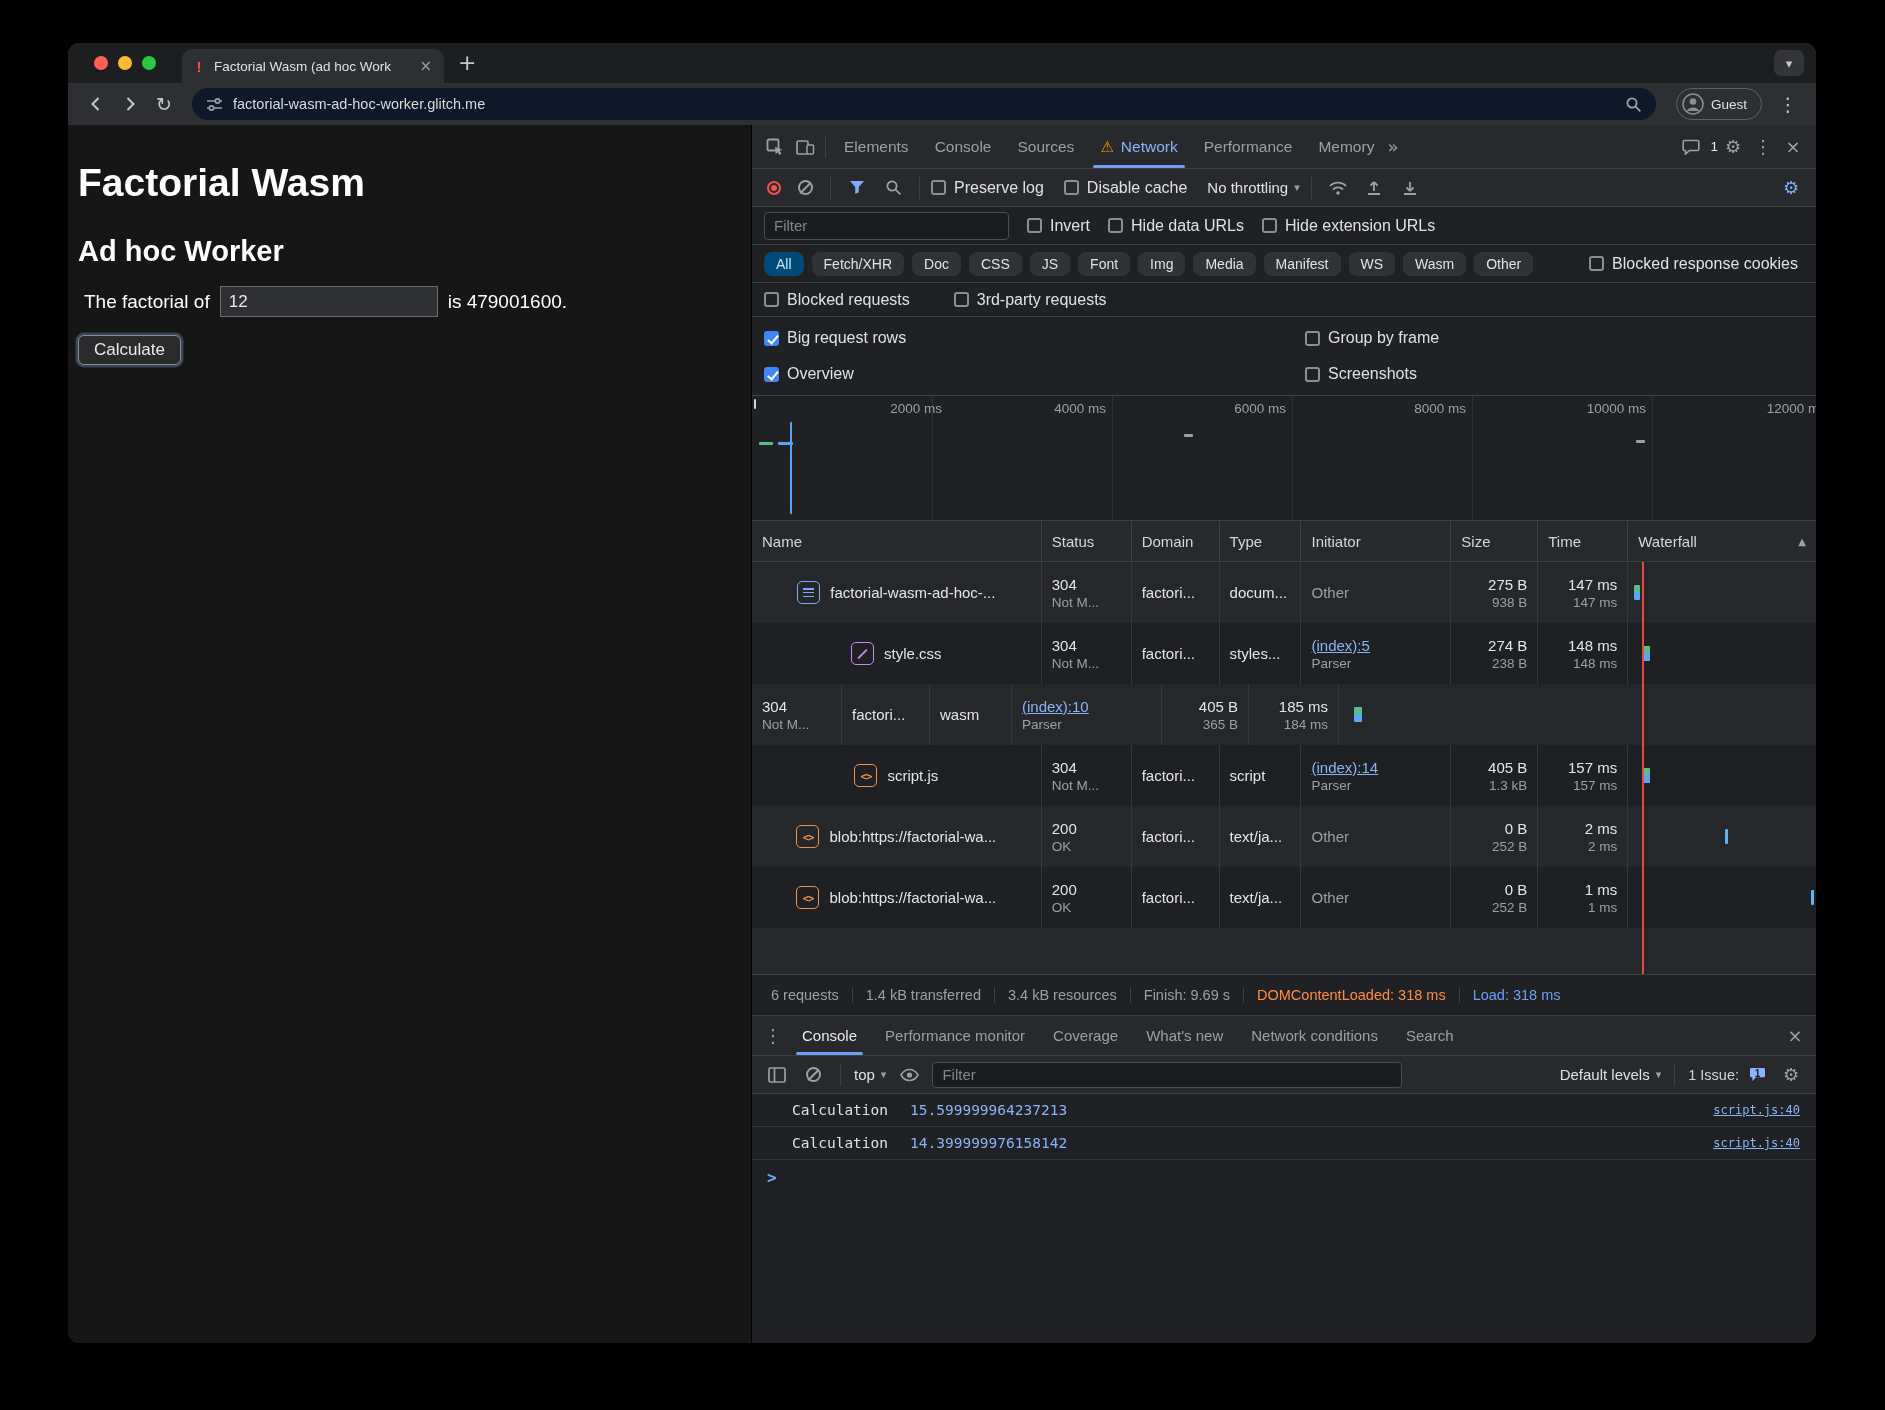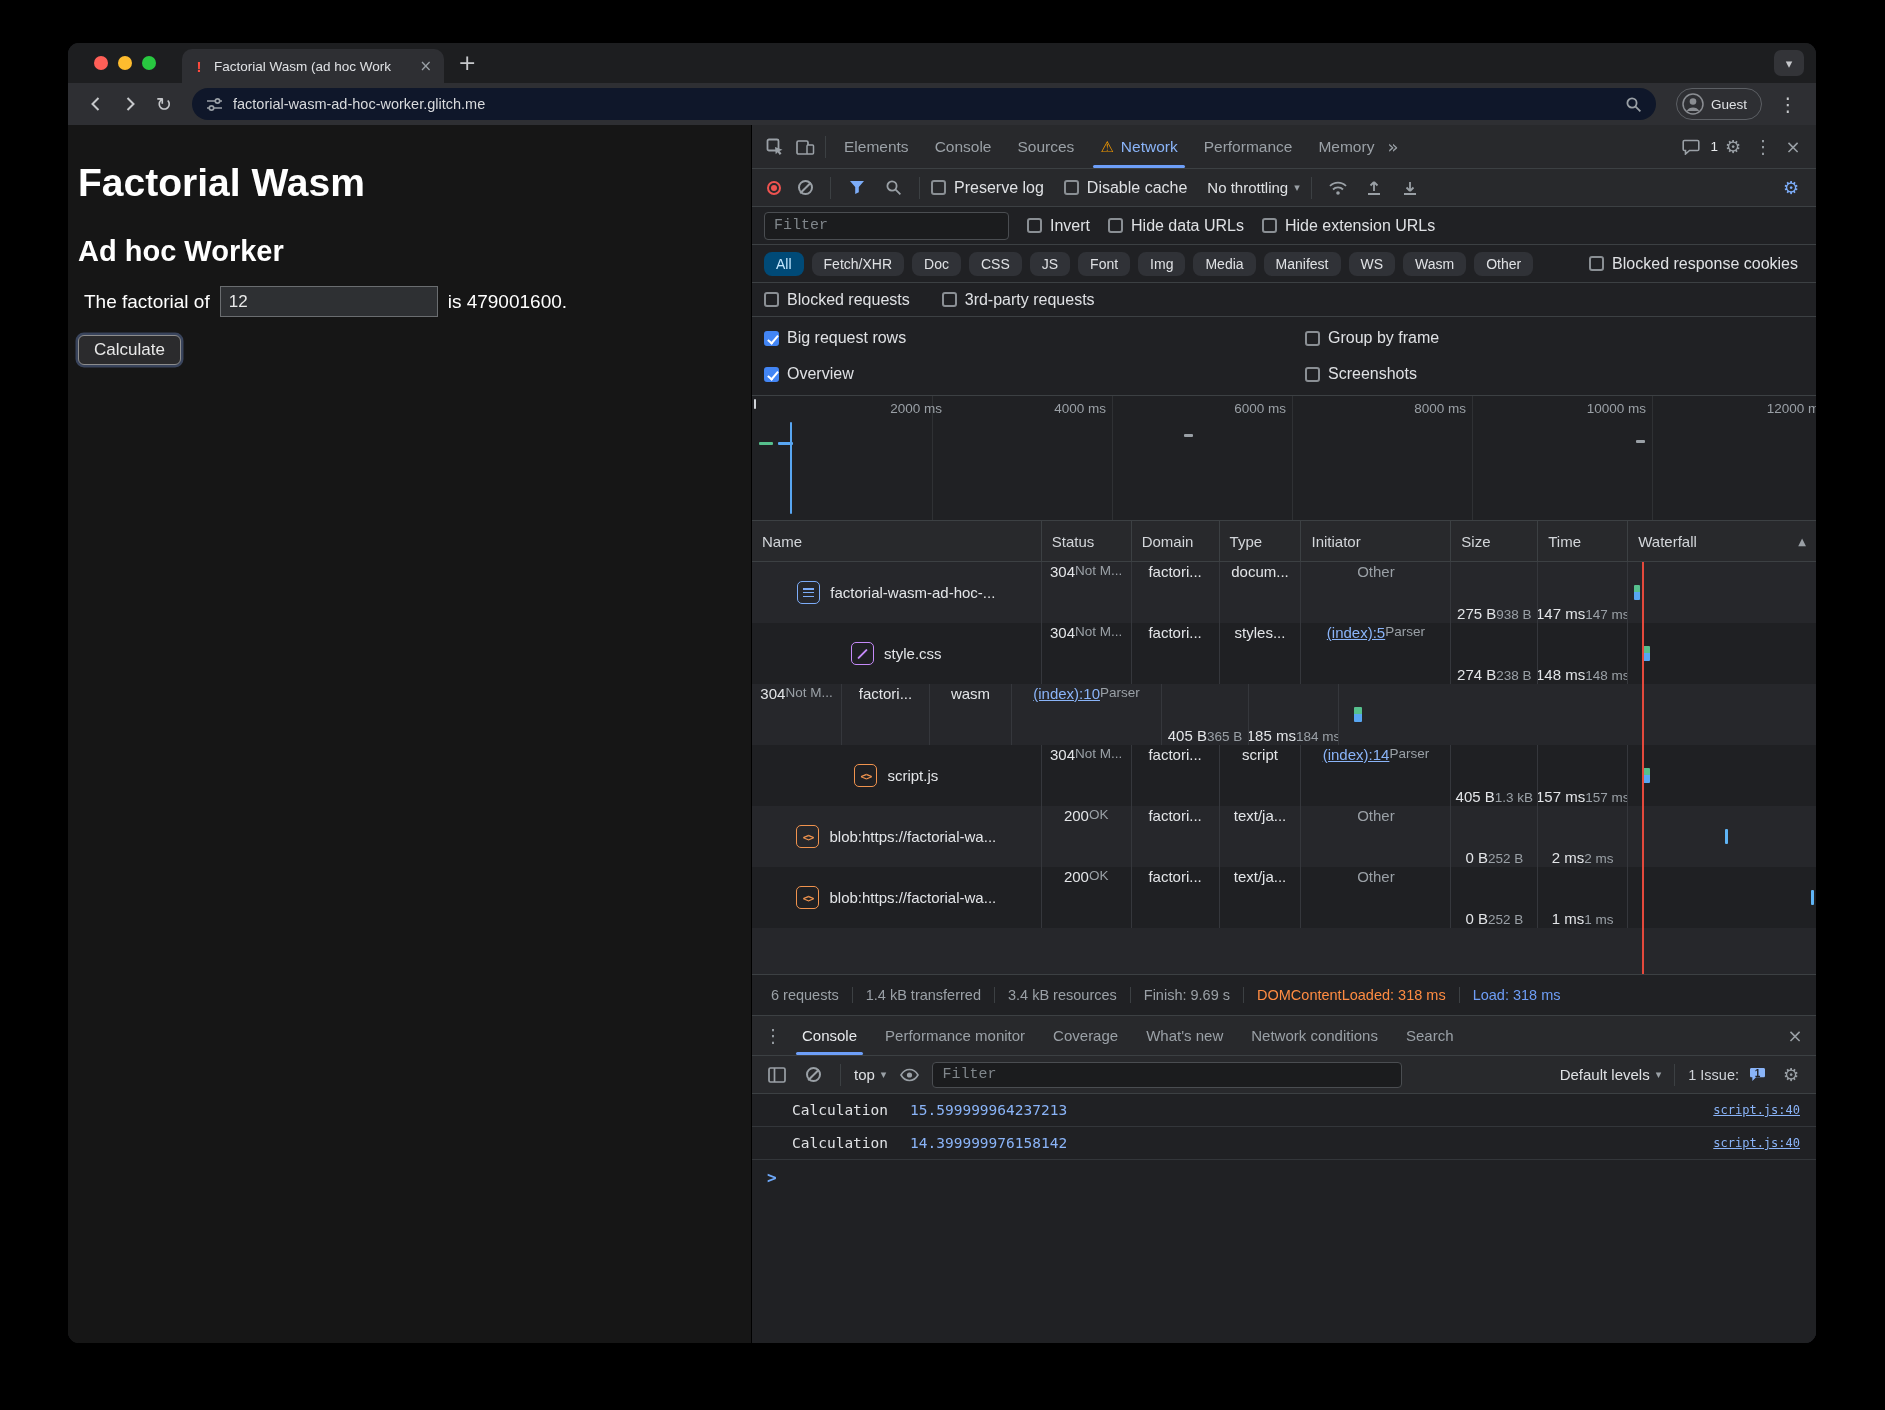--- a/index.html
+++ b/index.html
@@ -75,48 +75,48 @@
   .cb{display:flex;align-items:center;gap:8px;font-size:16px;color:#dfe1e4;white-space:nowrap}
   .box{width:15px;height:15px;border:2px solid #8a8f94;border-radius:3px;flex:none;position:relative}
   .box.on{background:#4285f4;border-color:#4285f4}
   .box.on::after{content:"";position:absolute;left:4px;top:0;width:4px;height:9px;
     border:2px solid #fff;border-top:0;border-left:0;transform:rotate(40deg)}
   .ddl{display:flex;align-items:center;gap:6px;color:#dfe1e4;font-size:15px;white-space:nowrap}
   .caret{font-size:11px;color:#9aa0a6}
 
   .filter-row{height:38px;border-bottom:1px solid #3c4043;padding:0 12px;gap:18px;background:#202124}
   .txt-input{height:28px;background:#1b1c1e;border:1px solid #4a4d51;border-radius:4px;color:#e8eaed;
-    font-size:15px;padding:0 9px;font-family:Liberation Mono, monospace}
+    font-size:15px;padding:0 9px;font-family:Liberation Sans, sans-serif}
   .txt-input::placeholder{color:#80868b}
   .f-filter{width:245px}
 
   .chips-row{height:38px;border-bottom:1px solid #3c4043;padding:0 12px;gap:8px;background:#202124}
   .chip{padding:4px 12px;border-radius:8px;background:#303237;color:#dfe1e4;font-size:14px;white-space:nowrap}
   .chip.sel{background:#004a77;color:#c2e7ff}
 
-  .blocked-row{height:34px;border-bottom:1px solid #3c4043;padding:0 12px;gap:32px;background:#202124}
+  .blocked-row{height:34px;border-bottom:1px solid #3c4043;padding:0 12px;gap:44px;background:#202124}
   .opts{height:79px;border-bottom:1px solid #3c4043;background:#202124;display:grid;
     grid-template-columns:541px auto;align-content:center;row-gap:18px;padding:0 12px}
 
   
   .ov{height:125px;position:relative;border-bottom:1px solid #3c4043;background:#202124;overflow:hidden;flex:none}
   .ovgrid{position:absolute;top:0;bottom:0;width:1px;background:#2f3134}
   .ovlbl{position:absolute;top:5px;font-size:13.5px;color:#9aa0a6;transform:translateX(calc(-100% - 6px));white-space:nowrap}
   .ovmark{position:absolute;border-radius:1px}
 
   
   .nt-head{height:41px;display:flex;background:#28292c;border-bottom:1px solid #3c4043;font-size:15px;color:#d3d6da;flex:none}
   .hcell{display:flex;align-items:center;padding:0 10px;border-right:1px solid #3c4043}
   .c-name{width:290px}.c-status{width:90px}.c-domain{width:88px}.c-type{width:82px}
   .c-init{width:150px}.c-size{width:87px}.c-time{width:90px}.c-wf{width:188px;border-right:none!important}
   .rows-wrap{position:relative;flex:none}
   .req{height:61px;display:flex}
   .req:nth-child(odd){background:#26272b}
   .req:nth-child(even){background:#1f2023}
-  .cell{border-right:1px solid #35373c;display:flex;flex-direction:row;justify-content:center;
+  .cell{border-right:1px solid #35373c;display:flex;flex-direction:column;justify-content:center;
     padding:0 10px;overflow:hidden}
   .cell.hz{flex-direction:row;align-items:center;gap:10px}
   .l1{font-size:15px;color:#e3e5e8;line-height:19px;white-space:nowrap}
   .l2{font-size:13.5px;color:#9aa0a6;line-height:17px;white-space:nowrap}
   .muted{color:#9aa0a6}
   .ra{align-items:flex-end}
   .lnk{color:#8ab4f8;text-decoration:underline}
   .nm{font-size:15px;color:#e3e5e8;white-space:nowrap;overflow:hidden}
   .ric{width:23px;height:23px;border-radius:5px;flex:none;display:flex;align-items:center;
     justify-content:center;font-weight:bold}

